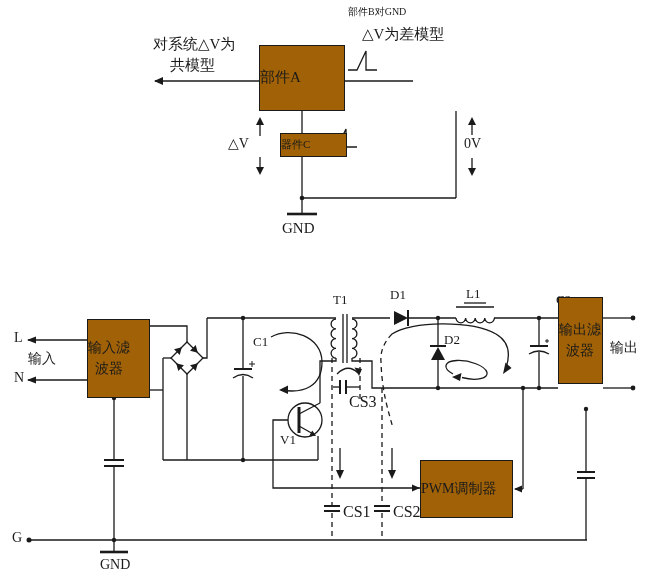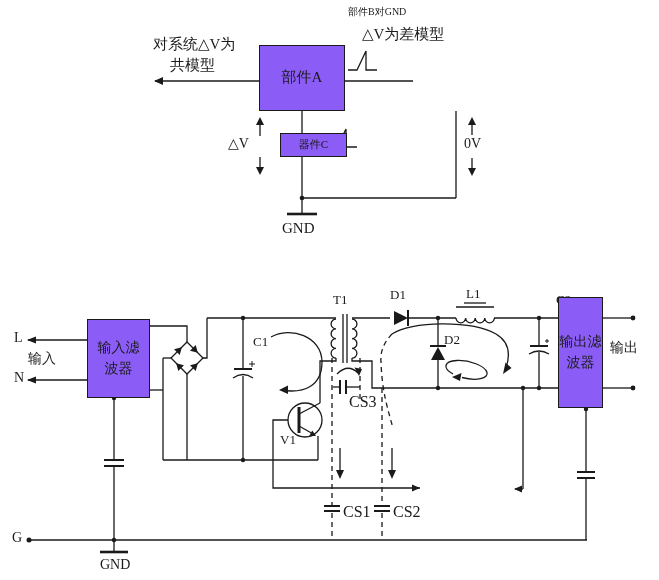--- a/index.html
+++ b/index.html
@@ -1,20 +1,20 @@
 <!DOCTYPE html>
 <html><head>
 <meta charset="utf-8">
 <style>
   html,body{margin:0;padding:0;background:#fff;}
   #page{position:relative;width:659px;height:580px;background:#fff;
         font-family:"Liberation Serif","DejaVu Serif",serif;color:#1a1a1a;overflow:hidden;}
   #wires{position:absolute;left:0;top:0;}
-  .box{position:absolute;border:1.5px solid #1a1a1a;background:#8b5cf6;
-       display:flex;align-items:center;justify-content:center;text-align:center;
+  .box{position:absolute;border:1.5px solid #1a1a1a;background:#a16207;
+       display:flex;align-items:center;text-align:center;
        font-size:15px;line-height:1.45;box-sizing:border-box;}
   .lbl{position:absolute;white-space:nowrap;font-size:14px;line-height:1.1;}
   .small{font-size:16px;}
   .caption{position:absolute;left:0;width:659px;text-align:center;top:247px;
            font-size:18px;letter-spacing:2px;}
 </style>
 </head>
 <body>
 
 <div id="page">
@@ -216,22 +216,25 @@
 <span class="lbl" style="left:333px;top:293px;font-size:13px">T1</span>
 <span class="lbl" style="left:390px;top:288px;font-size:13px">D1</span>
 <span class="lbl" style="left:444px;top:333px;font-size:13px">D2</span>
 <span class="lbl" style="left:466px;top:287px;font-size:13px">L1</span>
 <span class="lbl" style="left:556px;top:293px;font-size:13px">C2</span>
 <span class="lbl" style="left:280px;top:433px;font-size:13px">V1</span>
 <span class="lbl small" style="left:349px;top:393px">CS3</span>
 <span class="lbl small" style="left:343px;top:503px">CS1</span>
 <span class="lbl small" style="left:393px;top:503px">CS2</span>
 
-
-<div class="box" style="left:558px;top:297px;width:45px;height:111px;font-size:14px">
+<div class="box" style="left:420px;top:460px;width:93px;height:58px;font-size:14px">
+  <span>PWM调制器</span>
+</div>
+
+<div class="box" style="left:558px;top:297px;width:45px;height:87px;font-size:14px">
   <span>
     <span>输出滤</span><br>
     <span>波器</span>
   </span>
 </div>
 
 <span class="lbl" style="left:610px;top:340px">输出</span>
 <span class="lbl" style="left:12px;top:530px">G</span>
 <span class="lbl" style="left:100px;top:557px">GND</span>
 

